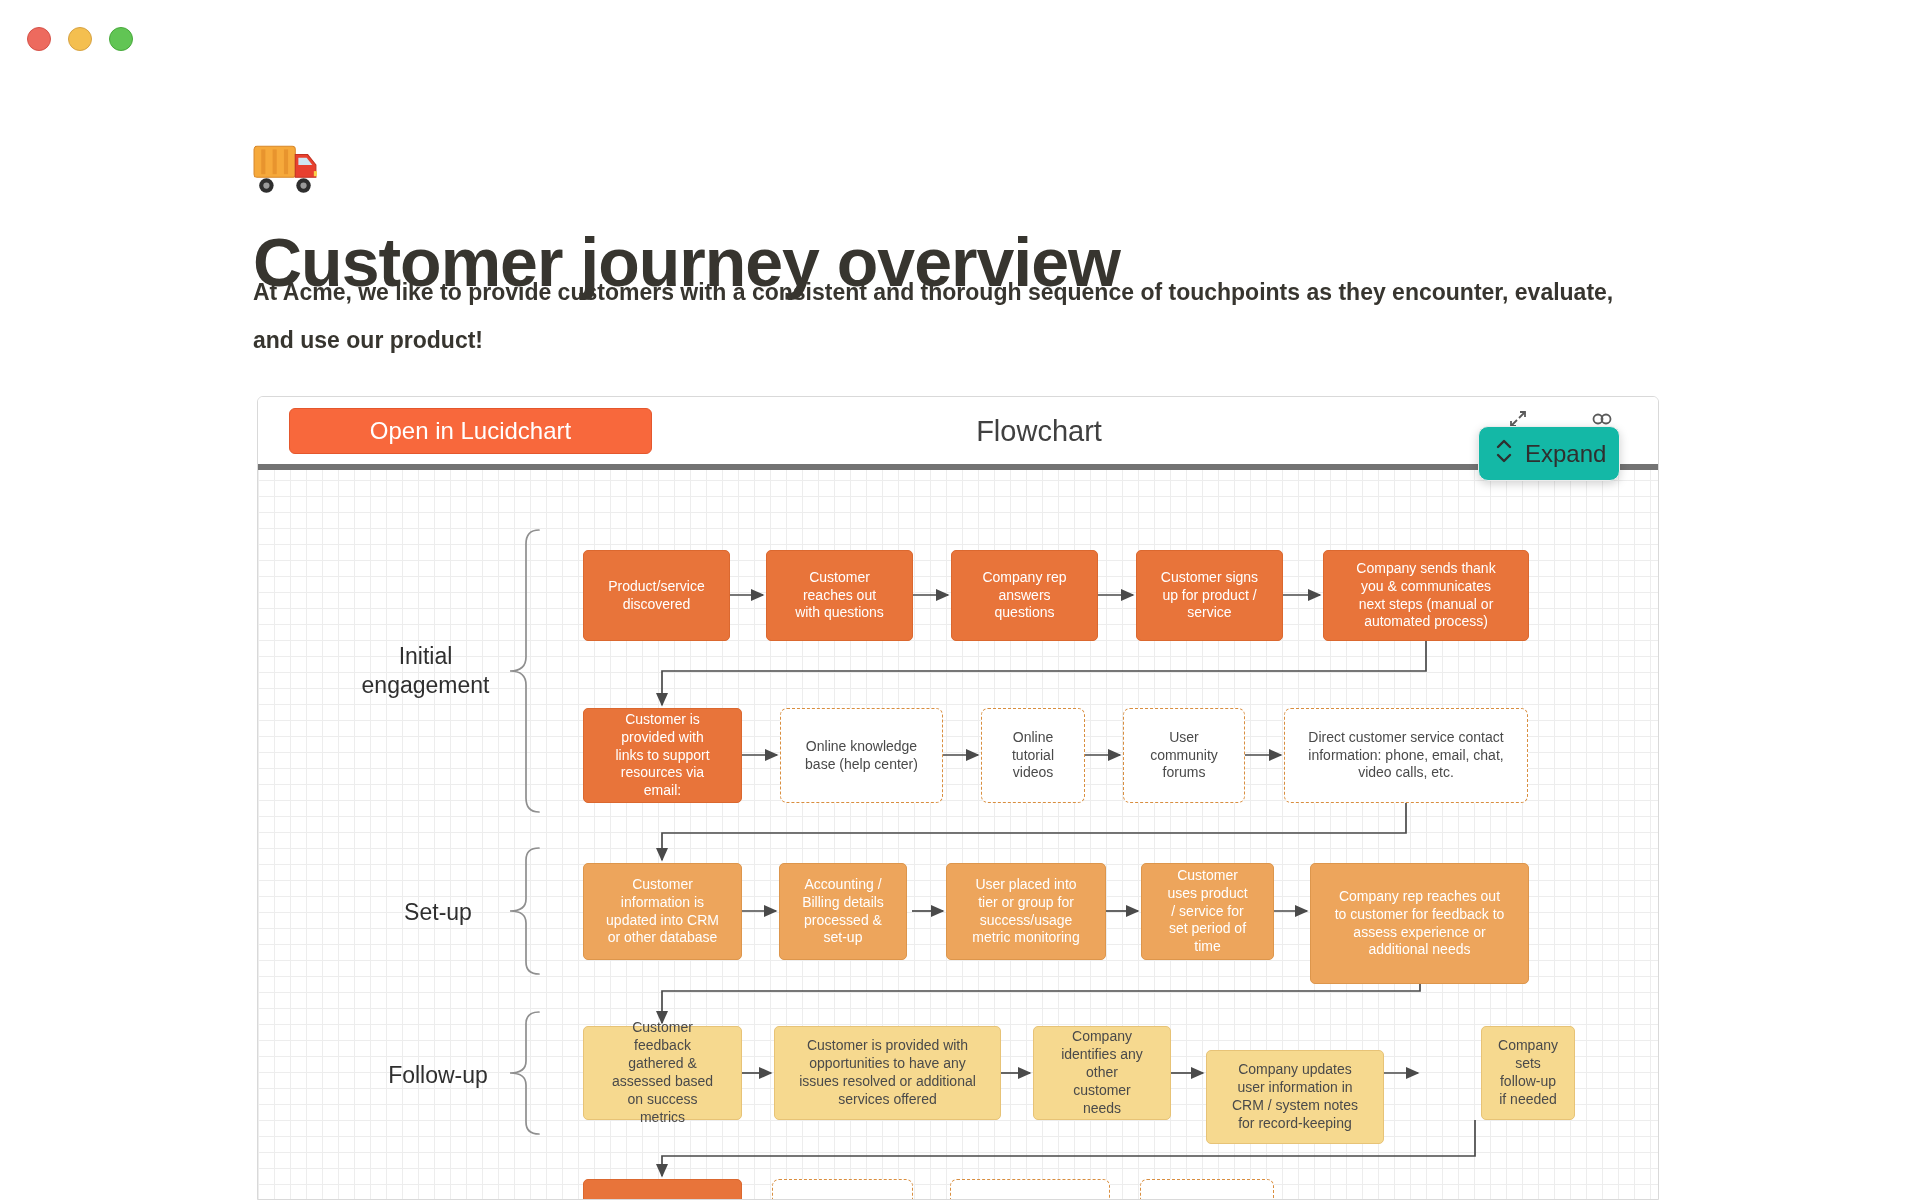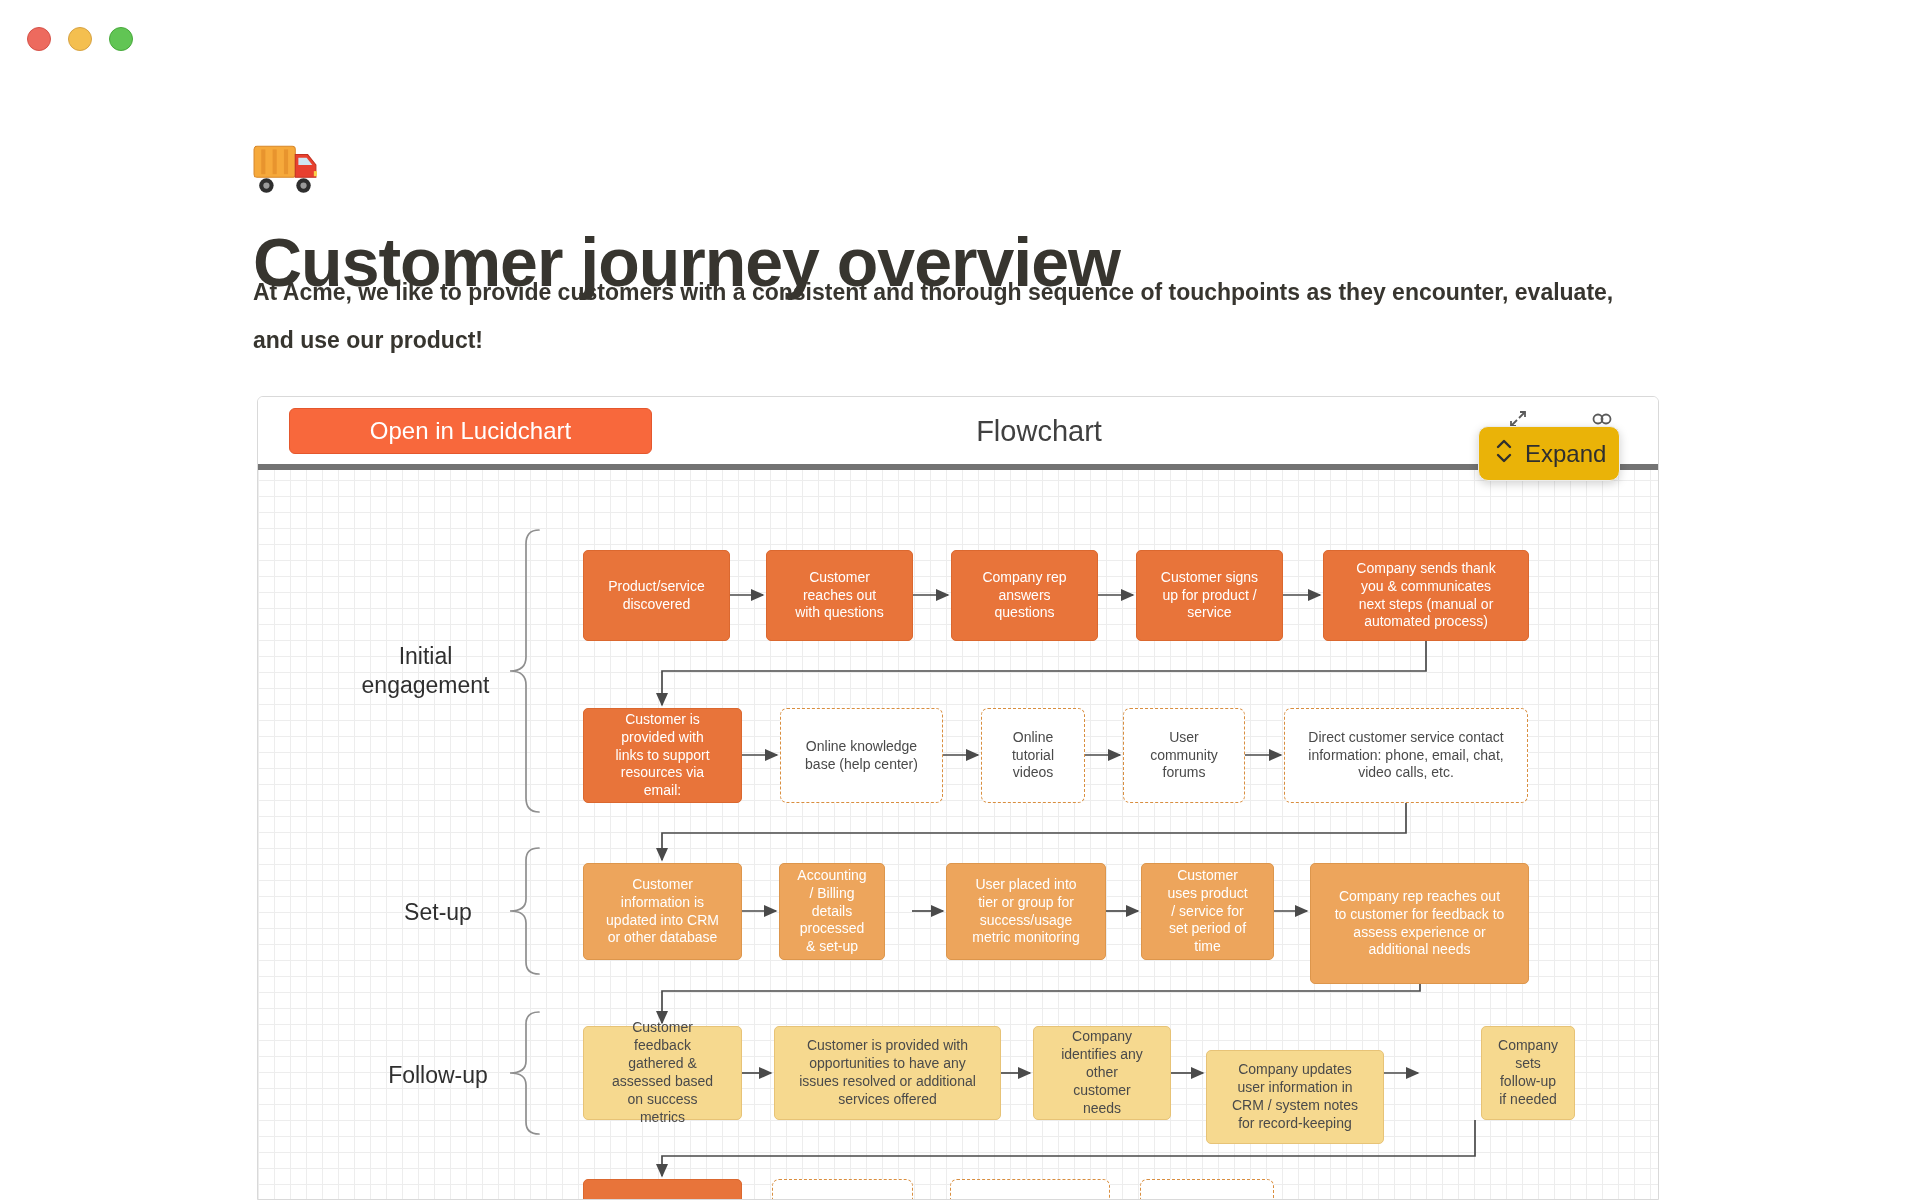--- a/index.html
+++ b/index.html
@@ -17,21 +17,21 @@
   .embed{position:absolute;left:257px;top:396px;width:1402px;height:804px;box-sizing:border-box;
     border:1px solid #d9d9d9;border-radius:6px 6px 0 0;background:#fff;overflow:hidden;}
   .embed-header{position:absolute;top:0;left:0;right:0;height:67px;background:#ffffff;
     border-bottom:6px solid #737373;z-index:3;}
   .lucid-btn{position:absolute;left:31px;top:11px;width:361px;height:44px;background:#f8683c;
     border:1px solid #e4572d;border-radius:6px;color:#ffffff;font-size:24px;display:flex;
     align-items:center;justify-content:center;cursor:pointer;}
   .embed-title{position:absolute;left:781px;top:18px;transform:translateX(-50%);
     font-size:29px;color:#404040;}
   .hdr-icon{position:absolute;top:12px;z-index:2;}
-  .expand-pill{position:absolute;left:1220px;top:29px;width:142px;height:55px;background:#eab308;
+  .expand-pill{position:absolute;left:1220px;top:29px;width:142px;height:55px;background:#14b8a6;
     border:1px solid #ececec;border-radius:10px;box-shadow:0 3px 10px rgba(0,0,0,0.18);
     display:flex;align-items:center;gap:10px;padding-left:14px;box-sizing:border-box;
     font-size:24px;color:#2f2f2f;z-index:6;cursor:pointer;}
 
   .canvas{position:absolute;top:67px;left:0;right:0;bottom:0;background-color:#ffffff;
     background-image:linear-gradient(#ededed 1px,transparent 1px),
                      linear-gradient(90deg,#ededed 1px,transparent 1px);
     background-size:16px 16px;}
   .wires{position:absolute;top:0;left:0;pointer-events:none;}
 
@@ -150,21 +150,21 @@
     <div class="fc-box box-orange" style="left:878px;top:86px;width:147px;height:91px">Customer signs up for product / service</div>
     <div class="fc-box box-orange" style="left:1065px;top:86px;width:206px;height:91px">Company sends thank you &amp; communicates next steps (manual or automated process)</div>
 
     <div class="fc-box box-orange" style="left:325px;top:244px;width:159px;height:95px">Customer is provided with links to support resources via email:</div>
     <div class="fc-box box-dashed" style="left:522px;top:244px;width:163px;height:95px">Online knowledge base (help center)</div>
     <div class="fc-box box-dashed" style="left:723px;top:244px;width:104px;height:95px">Online tutorial videos</div>
     <div class="fc-box box-dashed" style="left:865px;top:244px;width:122px;height:95px">User community forums</div>
     <div class="fc-box box-amber" style="left:325px;top:399px;width:159px;height:97px">Customer information is updated into CRM or other database</div>
 
     <div class="fc-box box-dashed" style="left:1026px;top:244px;width:244px;height:95px">Direct customer service contact information: phone, email, chat, video calls, etc.</div>
-    <div class="fc-box box-amber" style="left:521px;top:399px;width:106px;height:97px">Accounting / Billing details processed &amp; set-up</div>
+    <div class="fc-box box-amber" style="left:521px;top:399px;width:128px;height:97px">Accounting / Billing details processed &amp; set-up</div>
     <div class="fc-box box-amber" style="left:688px;top:399px;width:160px;height:97px">User placed into tier or group for success/usage metric monitoring</div>
     <div class="fc-box box-amber" style="left:883px;top:399px;width:133px;height:97px">Customer uses product / service for set period of time</div>
     <div class="fc-box box-amber" style="left:1052px;top:399px;width:219px;height:121px">Company rep reaches out to customer for feedback to assess experience or additional needs</div>
 
     <div class="fc-box box-tan" style="left:325px;top:562px;width:159px;height:94px">Customer feedback gathered &amp; assessed based on success metrics</div>
     <div class="fc-box box-tan" style="left:516px;top:562px;width:227px;height:94px">Customer is provided with opportunities to have any issues resolved or additional services offered</div>
     <div class="fc-box box-tan" style="left:775px;top:562px;width:138px;height:94px">Company identifies any other customer needs</div>
     <div class="fc-box box-tan" style="left:948px;top:586px;width:178px;height:94px">Company updates user information in CRM / system notes for record-keeping</div>
     <div class="fc-box box-tan" style="left:1223px;top:562px;width:94px;height:94px">Company sets follow-up if needed</div>
 

